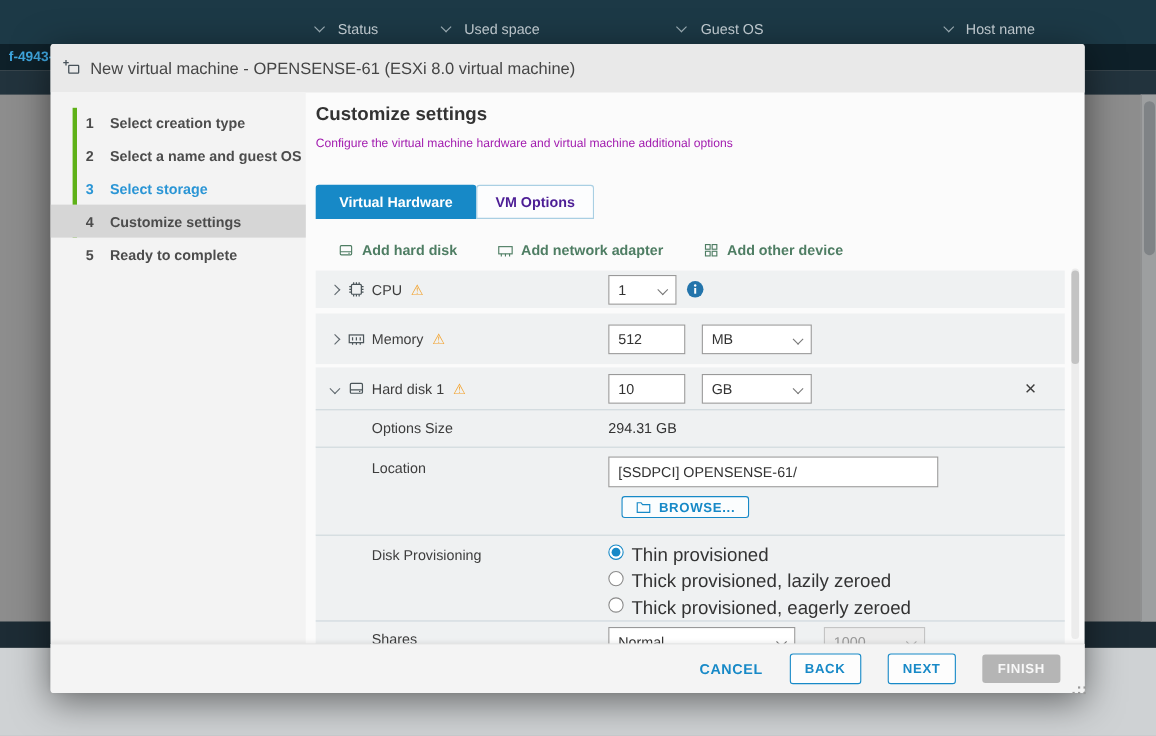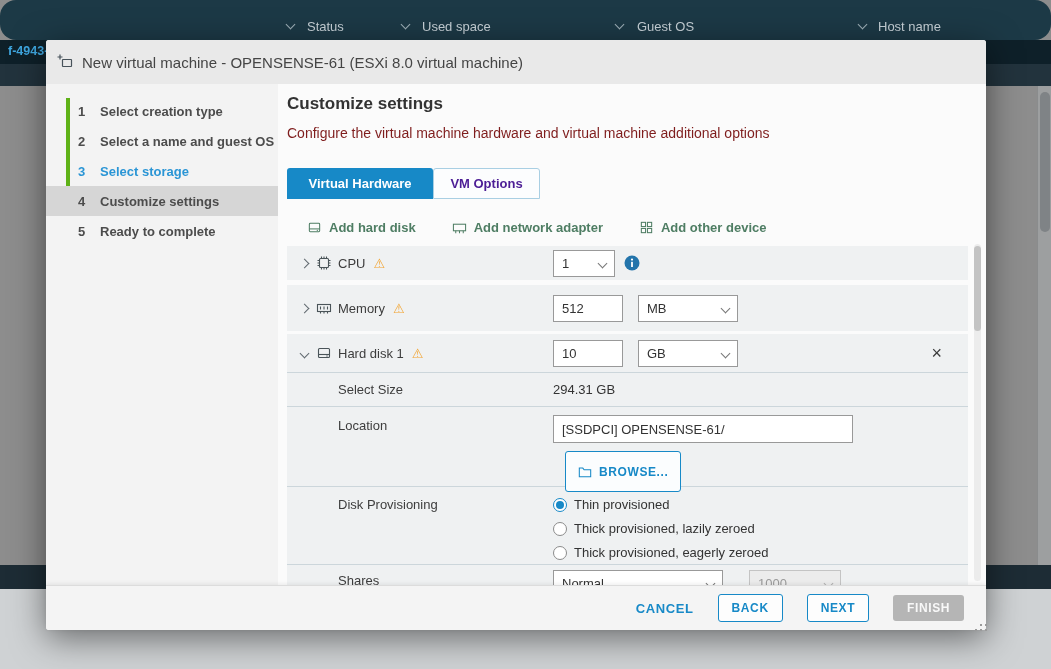--- a/index.html
+++ b/index.html
@@ -1,20 +1,20 @@
 <!DOCTYPE html>
 <html><head>
 <meta charset="utf-8">
 <style>
   * { margin:0; padding:0; box-sizing:border-box; }
   html,body { width:1051px; height:669px; }
   body { position:relative; overflow:hidden; font-family:"Liberation Sans",sans-serif; background:#8d8d8d; }
 
   
-  .bg-header { position:absolute; left:0; top:0; width:1051px; height:40px; background:#1c3946;border-radius:16px; }
+  .bg-header { position:absolute; left:0; top:0; width:1051px; height:40px; background:#1c3946; }
   .hlabel { position:absolute; top:19px; font-size:13px; color:#c7d1d7; }
   .hl1{left:307px} .hl2{left:422px} .hl3{left:637px} .hl4{left:878px}
   .hcaret { position:absolute; top:21px; width:7px; height:7px; border-right:1.5px solid #9fb0b8; border-bottom:1.5px solid #9fb0b8; transform:rotate(45deg); }
   .hc0{left:287px} .hc1{left:402px} .hc2{left:616px} .hc3{left:859px}
   .bg-row-dark { position:absolute; left:0; top:40px; width:1051px; height:24px; background:#0e2029; }
   .partial-link { position:absolute; left:8px; top:4px; font-size:12.5px; font-weight:bold; color:#3fa7e0; white-space:nowrap; }
   .bg-row-dark2 { position:absolute; left:0; top:64px; width:1051px; height:22px; background:#22333d; }
   .bg-strip { position:absolute; left:0; top:565px; width:1051px; height:24px; background:#1d2c35; }
   .bg-bottom { position:absolute; left:0; top:589px; width:1051px; height:80px; background:#cfd2d4; }
   .bg-scroll { position:absolute; left:1037px; top:86px; width:14px; height:479px; background:#9d9fa0; border-left:1px solid #8a8c8d; }
@@ -35,21 +35,21 @@
   .step { position:absolute; left:0; width:232px; height:30px; font-weight:bold; font-size:13px; color:#4c4c4c; }
   .step .snum { position:absolute; left:32px; top:8px; }
   .step .slabel { position:absolute; left:54px; top:8px; white-space:nowrap; }
   .s1{top:12px} .s2{top:42px} .s3{top:72px} .s4{top:102px} .s5{top:132px}
   .s3 { color:#2a95d5; }
   .s4 { background:#d6d6d6; }
 
   
   .main { position:absolute; left:241px; top:0; right:18px; bottom:0; }
   .heading { position:absolute; left:0; top:10px; font-size:17px; font-weight:bold; color:#333; }
-  .subheading { position:absolute; left:0; top:41px; font-size:14px; color:#7f1d1d; }
+  .subheading { position:absolute; left:0; top:41px; font-size:11px; color:#a21caf; }
   .tabs { position:absolute; left:0; top:84px; height:31px; display:flex;border-radius:15px; }
   .tab { height:31px; display:flex; align-items:center; justify-content:center; font-size:13px; font-weight:bold; border-radius:3px 3px 0 0; }
   .tab.active { width:146px; background:#1789c7; color:#fff; }
   .tab.inactive { width:107px; background:#fcfdfe; color:#4c1d95; border:1px solid #a9cfe3; }
 
   .addbar { position:absolute; left:0; top:127px; height:32px; display:flex; align-items:center; padding-left:20px; gap:36px; }
   .addlink { display:flex; align-items:center; gap:7px; color:#4e7d63; font-size:13px; font-weight:bold; white-space:nowrap; }
   .addlink svg { width:15px; height:15px; flex-shrink:0; }
 
   .form { position:absolute; left:0; top:162px; right:0; }
@@ -84,23 +84,23 @@
   .sel { position:relative; background:#fff; border:1px solid #999; height:27px; display:flex; align-items:center; padding:0 20px 0 8px; font-size:13px; color:#333; flex-shrink:0; }
   .sel::after { content:""; position:absolute; right:8px; top:9px; width:6px; height:6px; border-right:1.5px solid #777; border-bottom:1.5px solid #777; transform:rotate(45deg); }
   .sel.disabled { background:#ececec; color:#9a9a9a; border-color:#c4c4c4; }
   .sel.disabled::after { border-color:#b0b0b0; }
   .w62{width:62px} .w100{width:100px} .w170{width:170px} .w92{width:92px}
   .inp { background:#fff; border:1px solid #999; height:27px; padding:0 8px; font-size:13px; color:#333; font-family:inherit; width:70px; }
   .inp.wloc { width:300px; height:28px; }
   .info { width:16px; height:16px; margin-left:9px; flex-shrink:0; }
   .close-x { margin-left:auto; margin-right:26px; font-size:18px; line-height:1; color:#3c3c3c; cursor:default; }
   .val { font-size:13px; color:#333; }
-  .browse { display:flex; align-items:center; gap:7px; border:1px solid #1789c7; color:#1789c7; background:#fbfdfe; height:41px; padding:0 12px; font-size:12px; font-weight:bold; letter-spacing:.6px; border-radius:3px; margin-left:12px; }
+  .browse { display:flex; align-items:center; gap:7px; border:1px solid #1789c7; color:#1789c7; background:#fbfdfe; height:20px; padding:0 12px; font-size:12px; font-weight:bold; letter-spacing:.6px; border-radius:3px; margin-left:12px; }
   .browse svg { width:14px; height:14px; }
-  .ropt { display:flex; align-items:center; gap:7px; font-size:13px; color:#333; height:19px; }
+  .ropt { display:flex; gap:7px; font-size:17px; color:#333; height:19px; }
   .radio { width:14px; height:14px; border-radius:50%; border:1px solid #8b8b8b; background:#fff; display:inline-block; position:relative; flex-shrink:0; }
   .radio.on { border-color:#1789c7; }
   .radio.on::after { content:""; position:absolute; left:2px; top:2px; right:2px; bottom:2px; border-radius:50%; background:#1789c7; }
   .gap26 { margin-left:26px; }
   .gap15 { margin-left:15px; }
 
   .cscroll { position:absolute; right:5px; top:160px; bottom:4px; width:7px; background:#ececec; border-radius:4px; }
   .cscroll .thumb { position:absolute; left:0; top:2px; width:7px; height:85px; background:#c3c3c3; border-radius:4px; }
 
   .dfooter { position:absolute; left:0; right:0; bottom:0; height:45px; background:#f4f4f4; border-top:1px solid #dcdcdc; box-shadow:0 -1px 4px rgba(0,0,0,0.08); display:flex; align-items:center; justify-content:flex-end; gap:24px; padding-right:22px; border-radius:0 0 3px 3px;padding-left:32px; }
@@ -276,21 +276,21 @@
               <input class="inp" value="10" style="">
               <div class="sel w100 gap15">
                   <span>GB</span>
                 </div>
               <span class="close-x">×</span>
             </div>
           </div>
 
           <div class="frow r-max">
             <div class="flabel plain">
-              <span class="lbl">Select Size</span>
+              <span class="lbl">Options Size</span>
             </div>
             <div class="fctrl">
               <span class="val">294.31 GB</span>
             </div>
           </div>
 
           <div class="frow r-loc">
             <div class="flabel plain">
               <span class="lbl">Location</span>
             </div>

